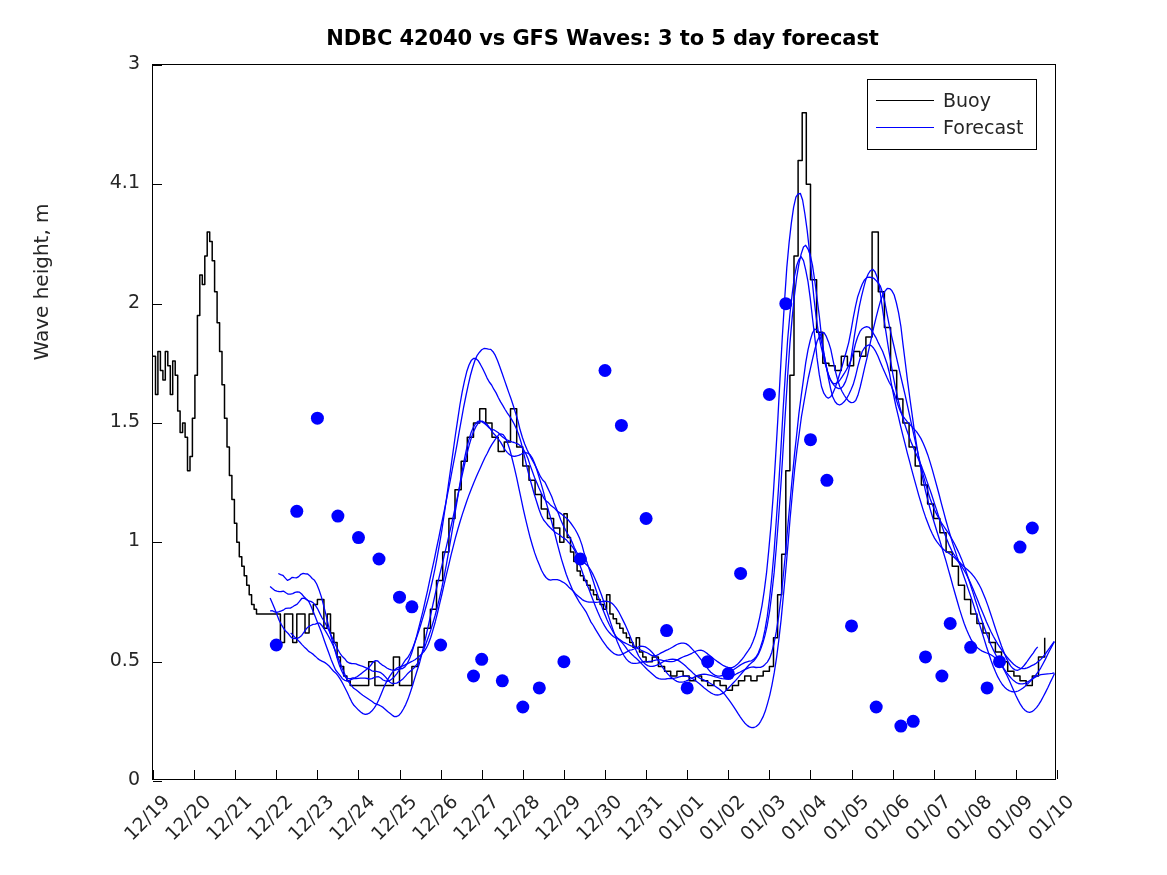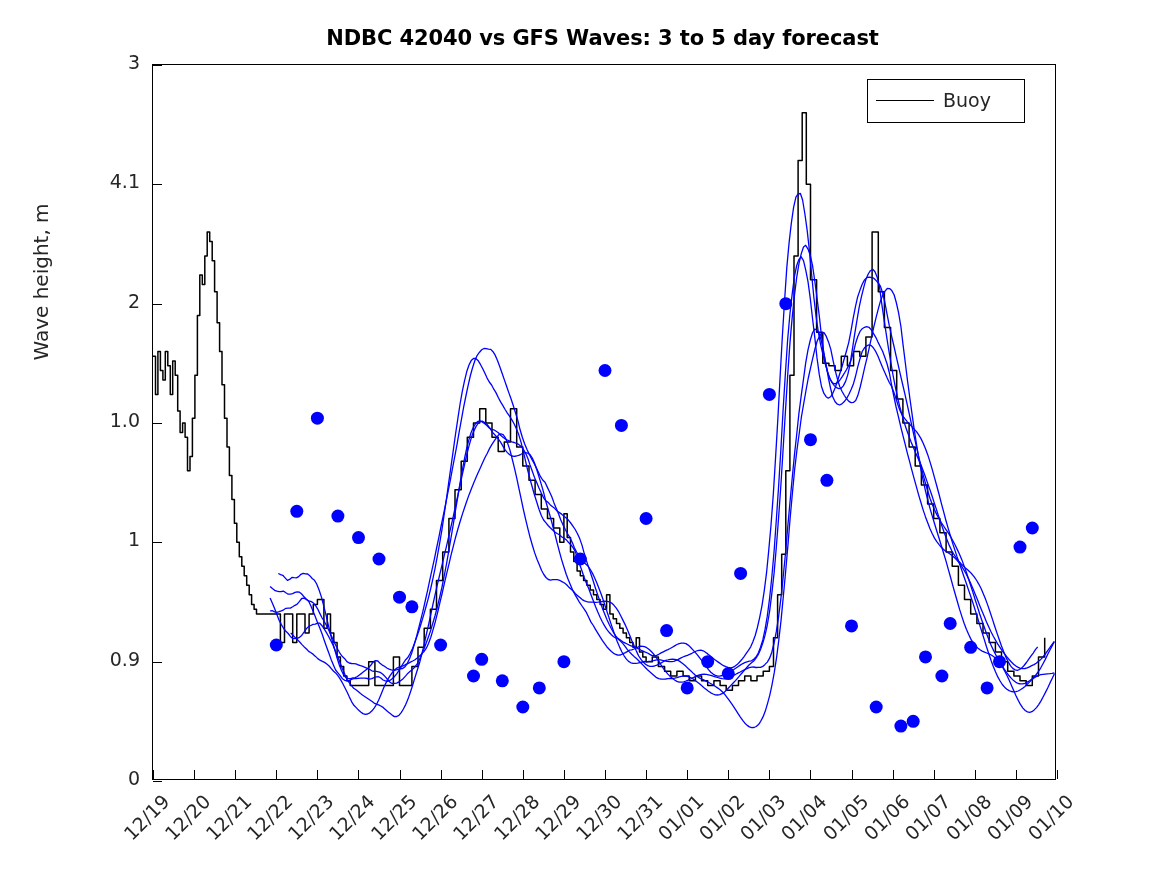--- a/index.html
+++ b/index.html
@@ -83,21 +83,21 @@
     font-size: 20px;
     color: #262626;
     transform: rotate(-90deg);
     transform-origin: center center;
     white-space: nowrap;
   }
   #legend {
     position: absolute;
     left: 714px;
     top: 14px;
-    width: 158px;
+    width: 170px;
     border: 1.2px solid #000000;
     background: #ffffff;
     padding: 7px 8px 8px 8px;
     box-sizing: border-box;
   }
   .legend-row {
     display: flex;
     align-items: center;
     height: 27px;
   }
@@ -119,23 +119,23 @@
 <body>
 
 <div id="page">
 
   <div id="chart-title">NDBC 42040 vs GFS Waves: 3 to 5 day forecast</div>
 
   <div id="ylabel">Wave height, m</div>
 
   <div id="y-tick-labels">
       <div class="ytick-label" style="top: 767px; right: 1027px;">0</div>
-      <div class="ytick-label" style="top: 647.667px; right: 1027px;">0.9</div>
+      <div class="ytick-label" style="top: 647.667px; right: 1027px;">0.5</div>
       <div class="ytick-label" style="top: 528.333px; right: 1027px;">1</div>
-      <div class="ytick-label" style="top: 409px; right: 1027px;">1.0</div>
+      <div class="ytick-label" style="top: 409px; right: 1027px;">1.5</div>
       <div class="ytick-label" style="top: 289.667px; right: 1027px;">2</div>
       <div class="ytick-label" style="top: 170.333px; right: 1027px;">4.1</div>
       <div class="ytick-label" style="top: 51px; right: 1027px;">3</div>
     </div>
   <div id="x-tick-labels">
       <div class="xtick-label" style="left: -42px; top: 790px; width: 200px;">12/19</div>
       <div class="xtick-label" style="left: -0.909091px; top: 790px; width: 200px;">12/20</div>
       <div class="xtick-label" style="left: 40.1818px; top: 790px; width: 200px;">12/21</div>
       <div class="xtick-label" style="left: 81.2727px; top: 790px; width: 200px;">12/22</div>
       <div class="xtick-label" style="left: 122.364px; top: 790px; width: 200px;">12/23</div>
@@ -247,15 +247,19 @@
         <div class="xtick-mark" style="left: 821.818px;"></div>
         <div class="xtick-mark" style="left: 862.909px;"></div>
         <div class="xtick-mark" style="left: 904px;"></div>
       </div>
 
     <div id="legend">
       <div class="legend-row">
         <span class="legend-swatch buoy"></span>
         <span class="legend-text">Buoy</span>
       </div>
+      <div class="legend-row">
+        <span class="legend-swatch forecast"></span>
+        <span class="legend-text">Forecast</span>
+      </div>
     </div>
   </div>
 </div>
 
 </body></html>

